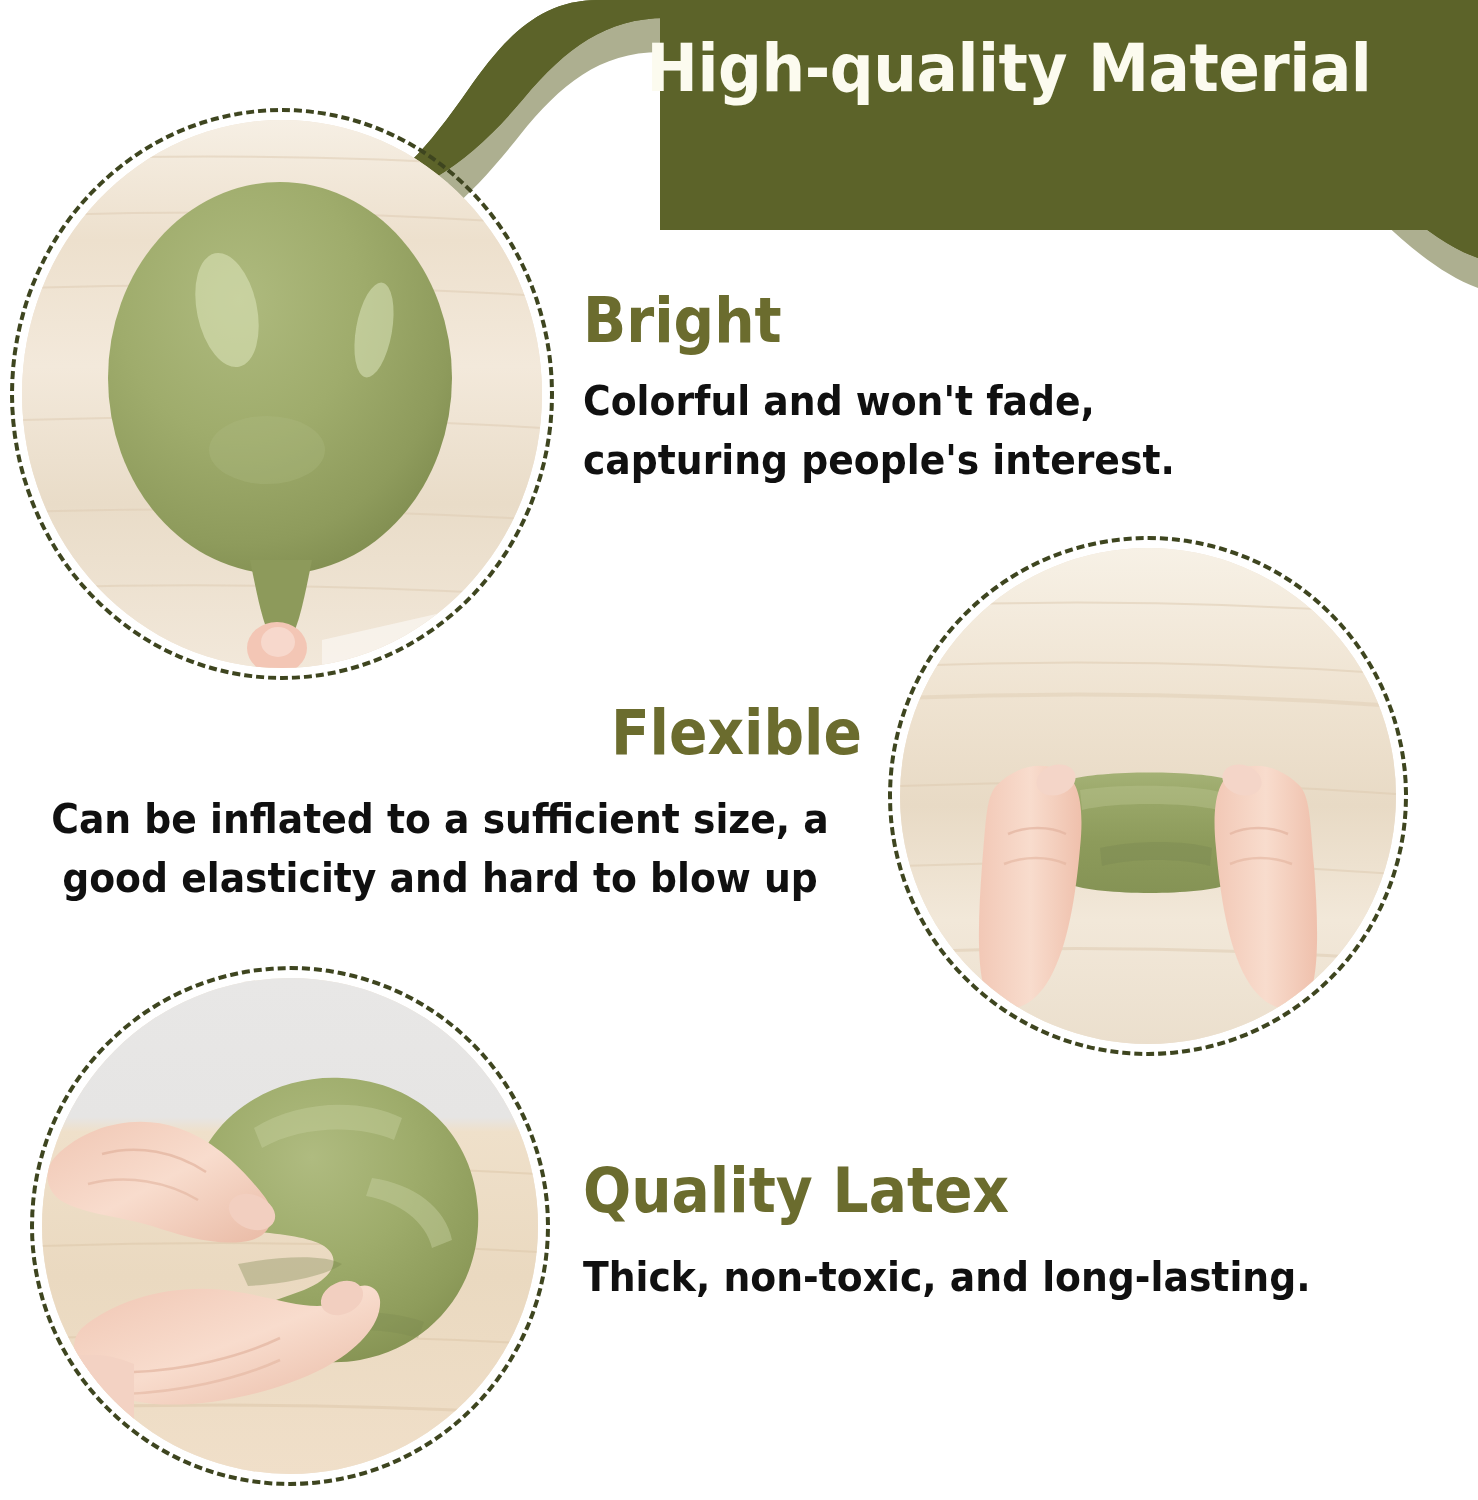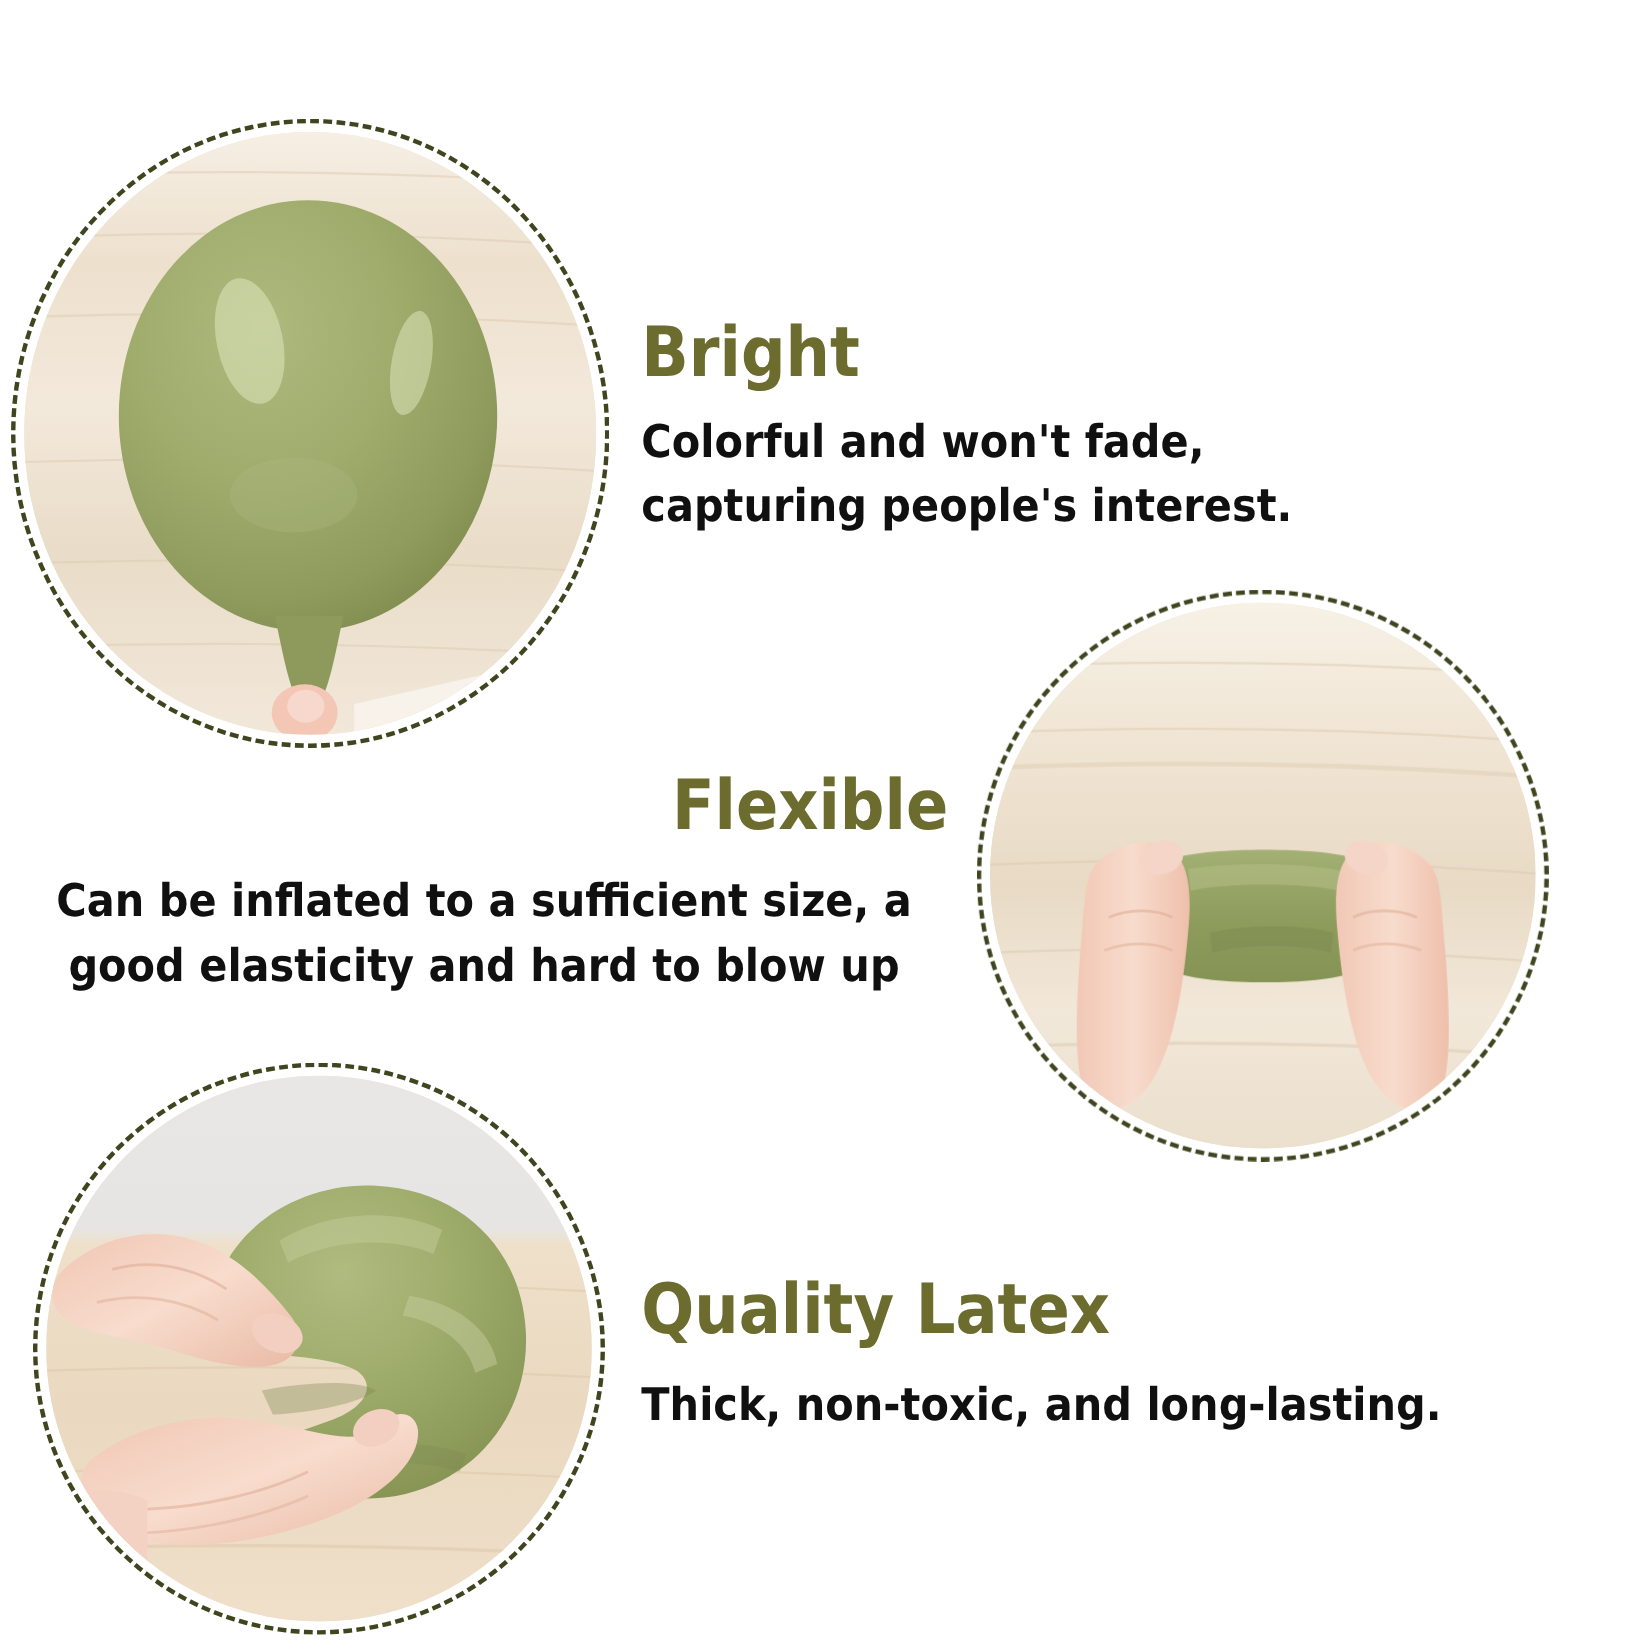--- a/index.html
+++ b/index.html
@@ -86,20 +86,57 @@
   #flexible-body    { left: 0px;  top: 790px;  width: 880px; text-align: center; transform-origin: center top; }
 
   #quality-heading  { left: 583px; top: 1158px; transform-origin: left center; }
   #quality-body     { left: 583px; top: 1248px; width: 830px; transform-origin: left top; }
 </style>
 </head>
 <body>
 
 <div id="page">
 
+  <div id="header-banner">
+    <svg viewBox="0 0 1478 300" width="1478" height="300" preserveAspectRatio="none">
+
+      <path d="M 1478,0 L 600,0
+               C 540,0 505,45 470,95
+               C 430,152 400,192 345,212
+               L 345,262
+               C 420,248 470,198 520,135
+               C 560,85 600,52 660,52
+               L 1090,52
+               C 1180,52 1260,100 1330,170
+               C 1390,230 1430,270 1478,288
+               Z" fill="#ADAF90"></path>
+
+      <path d="M 1478,0 L 598,0
+               C 538,0 503,40 468,90
+               C 428,147 396,186 341,206
+               L 341,206
+               C 420,200 472,160 524,98
+               C 566,48 606,18 666,18
+               L 1088,18
+               C 1178,18 1256,66 1326,136
+               C 1386,196 1428,240 1478,258
+               Z" fill="#5C6329"></path>
+
+      <path d="M 598,0 L 1478,0 L 1478,258
+               C 1428,240 1386,196 1326,136
+               C 1256,66 1178,18 1088,18
+               L 666,18
+               C 606,18 566,48 524,98
+               C 472,160 420,200 341,206
+               C 396,186 428,147 468,90
+               C 503,40 538,0 598,0 Z" fill="#5C6329"></path>
+      <rect x="660" y="0" width="818" height="230" fill="#5C6329"></rect>
+    </svg>
+    <div id="header-title">High-quality Material</div>
+  </div>
 
   <div class="photo-circle" style="left:22px; top:120px; width:520px; height:548px;">
     <svg class="photo-svg" viewBox="0 0 520 548" preserveAspectRatio="none">
       <defs>
         <linearGradient id="wood1" x1="0" y1="0" x2="0" y2="1">
           <stop offset="0%" stop-color="#F6EFE4"></stop>
           <stop offset="22%" stop-color="#EDE0CD"></stop>
           <stop offset="45%" stop-color="#F3E9DB"></stop>
           <stop offset="70%" stop-color="#E9DCC8"></stop>
           <stop offset="100%" stop-color="#F2E8DA"></stop>

